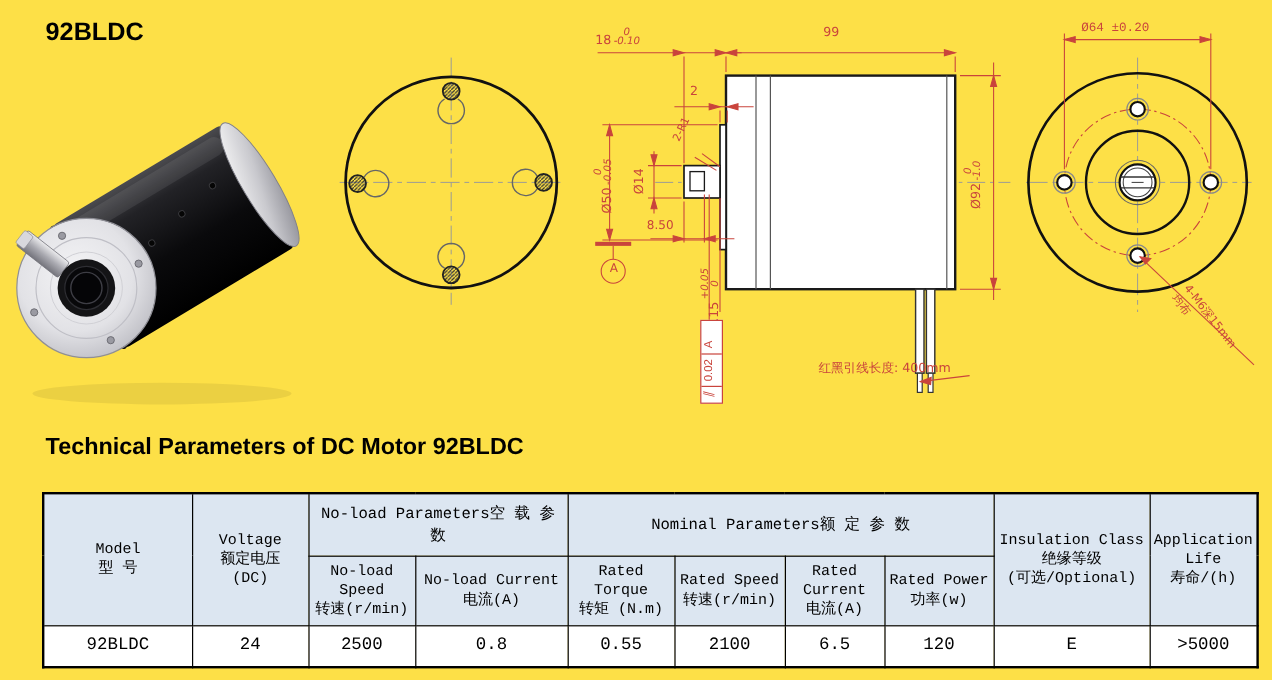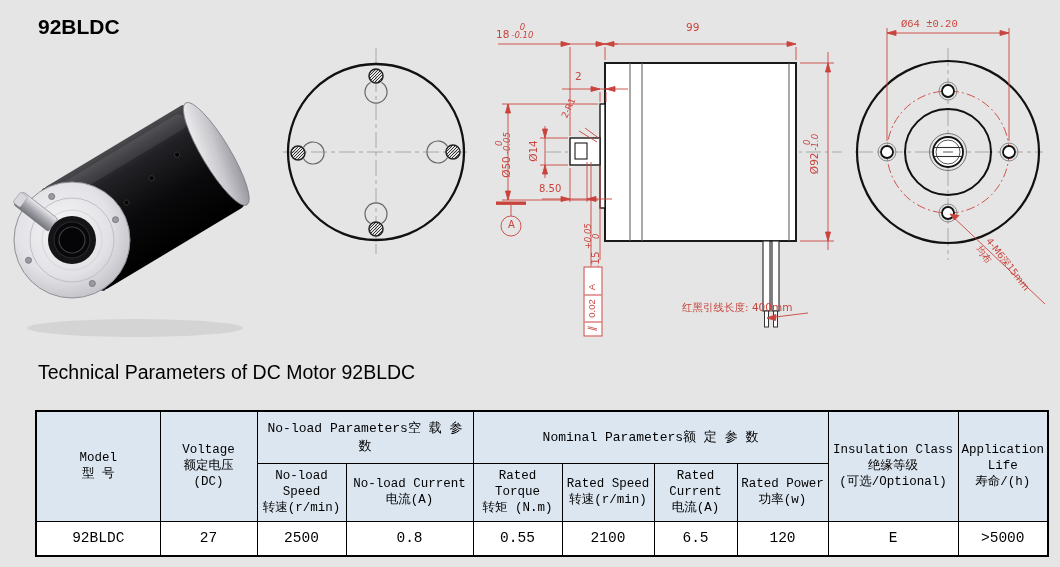--- a/index.html
+++ b/index.html
@@ -1,20 +1,20 @@
 <!DOCTYPE html>
 <html><head>
 <meta charset="utf-8">
 <style>
   html,body{margin:0;padding:0;background:#fff;}
-  .sheet{position:relative;width:1060px;height:567px;background:#e5e5e5;overflow:hidden;
+  .sheet{position:relative;width:1060px;height:567px;background:#fde047;overflow:hidden;
          font-family:"Liberation Sans",sans-serif;}
   .abs{position:absolute;}
   .h1{font-size:21px;font-weight:bold;color:#000;}
-  .h2{font-size:19.5px;font-weight:normal;color:#000;}
+  .h2{font-size:19.5px;font-weight:bold;color:#000;}
   
   .dim{position:absolute;color:#c9443c;font-family:"DejaVu Sans",sans-serif;
        font-size:10px;line-height:10px;display:flex;align-items:flex-end;gap:2px;white-space:nowrap;}
   .dim .base{font-size:10.5px;line-height:10px;}
   .tolstack{display:inline-flex;flex-direction:column;align-items:center;
             font-size:8.5px;line-height:8px;}
   .rot90{transform:rotate(-90deg);transform-origin:center;justify-content:center;}
   .fcf{position:absolute;display:flex;border:1px solid #c9443c;color:#c9443c;
        font-size:9.5px;line-height:13px;background:#fff;transform:rotate(-90deg);transform-origin:center;}
   .fcf span{padding:0 4px;border-left:1px solid #c9443c;text-align:center;}
@@ -304,21 +304,21 @@
         <td class="hd">Rated Speed
 转速(r/min)</td>
         <td class="hd">Rated
 Current
 电流(A)</td>
         <td class="hd">Rated Power
 功率(w)</td>
       </tr>
       <tr>
         <td class="val">92BLDC</td>
-        <td class="val">27</td>
+        <td class="val">24</td>
         <td class="val">2500</td>
         <td class="val">0.8</td>
         <td class="val">0.55</td>
         <td class="val">2100</td>
         <td class="val">6.5</td>
         <td class="val">120</td>
         <td class="val">E</td>
         <td class="val">&gt;5000</td>
       </tr>
     </tbody>

